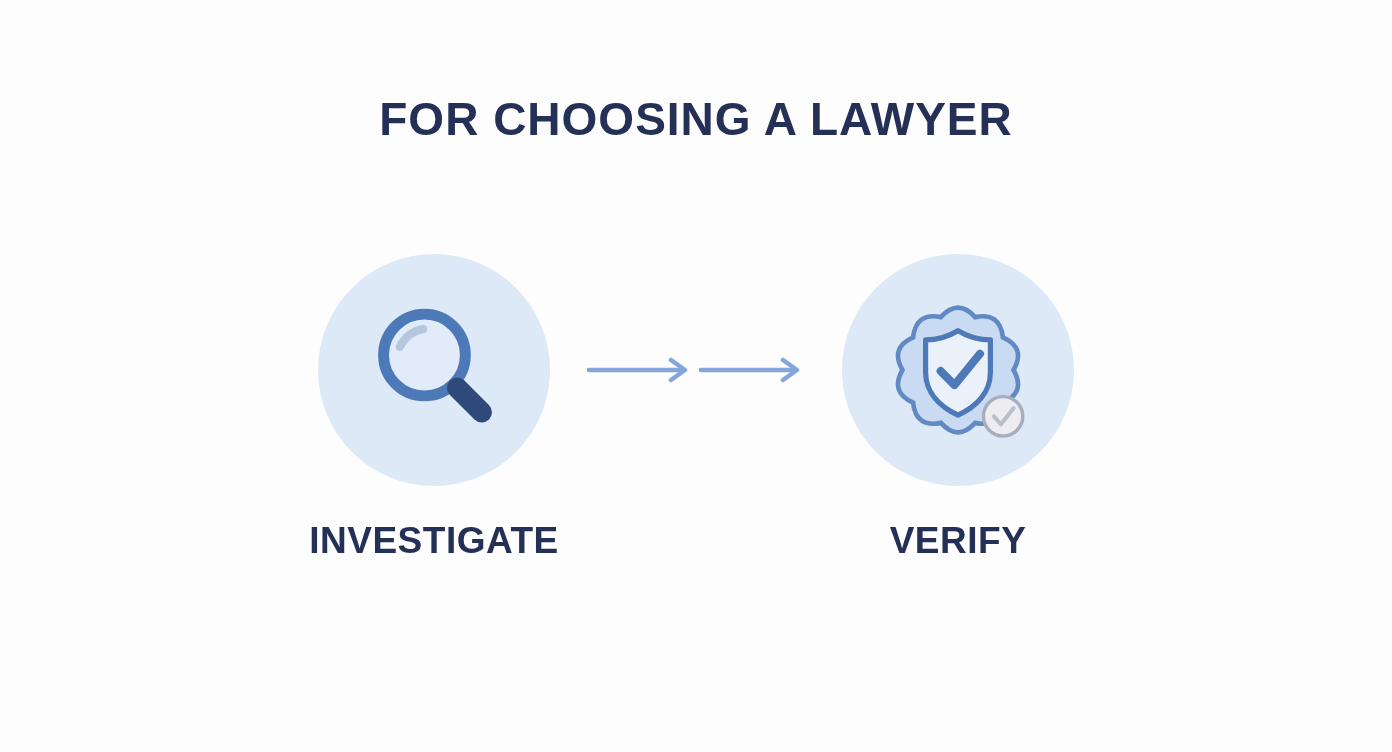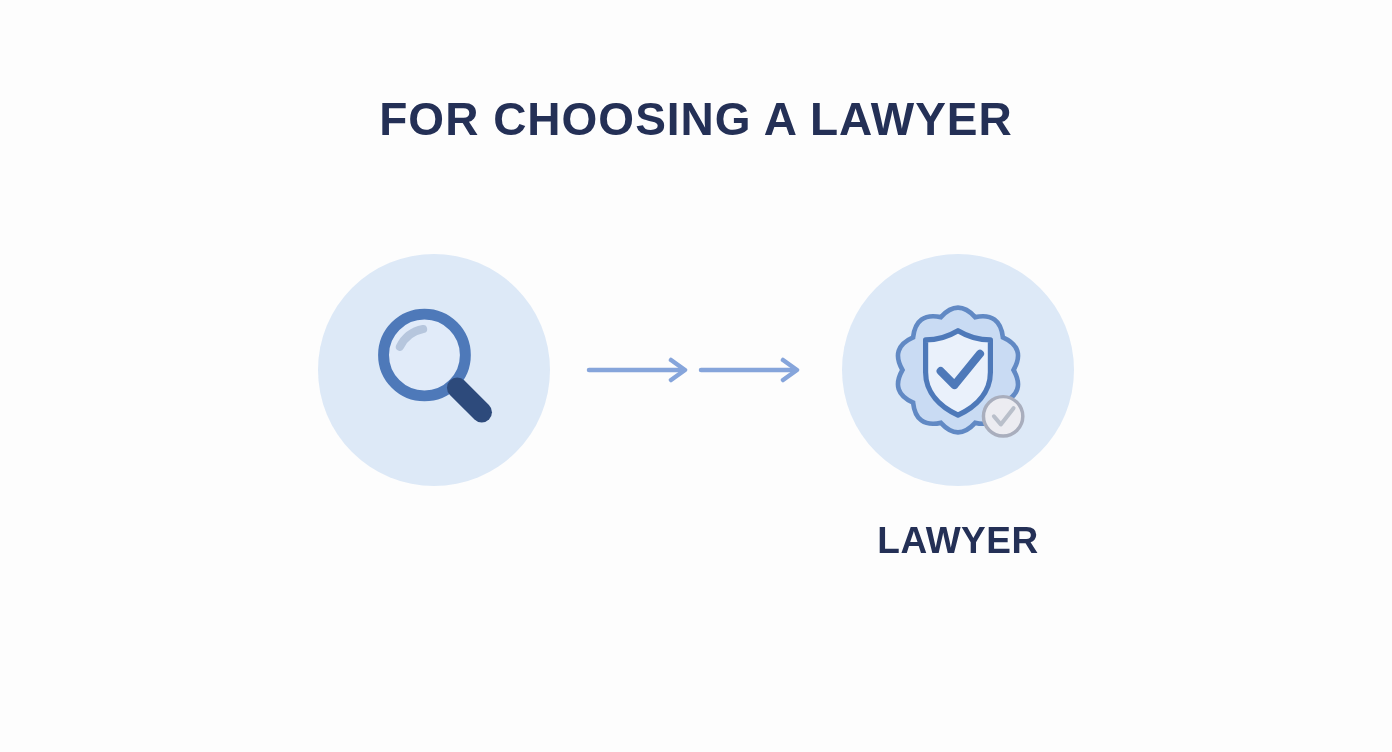--- a/index.html
+++ b/index.html
@@ -79,20 +79,21 @@
   <section class="flow">
 
     <div class="step">
       <div class="icon-circle">
         <svg width="150" height="150" viewBox="0 0 110 110" aria-hidden="true">
           <circle cx="48" cy="44" r="30" fill="#e1ebf9" stroke="#4e79b9" stroke-width="8"></circle>
           <path d="M30,38 A24,24 0 0 1 47,25" fill="none" stroke="#b6c6dd" stroke-width="6" stroke-linecap="round"></path>
           <line x1="72" y1="68" x2="90" y2="86" stroke="#2d4a7b" stroke-width="15" stroke-linecap="round"></line>
         </svg>
       </div>
+      <div class="step-label">INVESTIGATE</div>
     </div>
 
     <div class="arrow">
       <svg width="110" height="26" viewBox="0 0 110 26" aria-hidden="true">
         <line class="arrow-stroke" x1="4" y1="13" x2="98" y2="13"></line>
         <polyline class="arrow-stroke" points="86,3 100,13 86,23"></polyline>
       </svg>
     </div>
 
 
@@ -116,17 +117,17 @@
 
           <path d="M60,26 C70,32 80,34 88,34 V62 C88,80 75,92 60,99
                    C45,92 32,80 32,62 V34 C40,34 50,32 60,26 Z" fill="#eaf1fb" stroke="#4e79b9" stroke-width="4.5" stroke-linejoin="round"></path>
 
           <polyline points="45,61 57,73 79,46" fill="none" stroke="#4e79b9" stroke-width="7" stroke-linecap="round" stroke-linejoin="round"></polyline>
 
           <circle cx="99" cy="100" r="17" fill="#ececf1" stroke="#a9aebd" stroke-width="3"></circle>
           <polyline points="91,100 97,107 108,93" fill="none" stroke="#b9bfca" stroke-width="3.5" stroke-linecap="round" stroke-linejoin="round"></polyline>
         </svg>
       </div>
-      <div class="step-label">LAWYER</div>
+      <div class="step-label">VERIFY</div>
     </div>
 
   </section>
 </main>
 
 </body></html>

